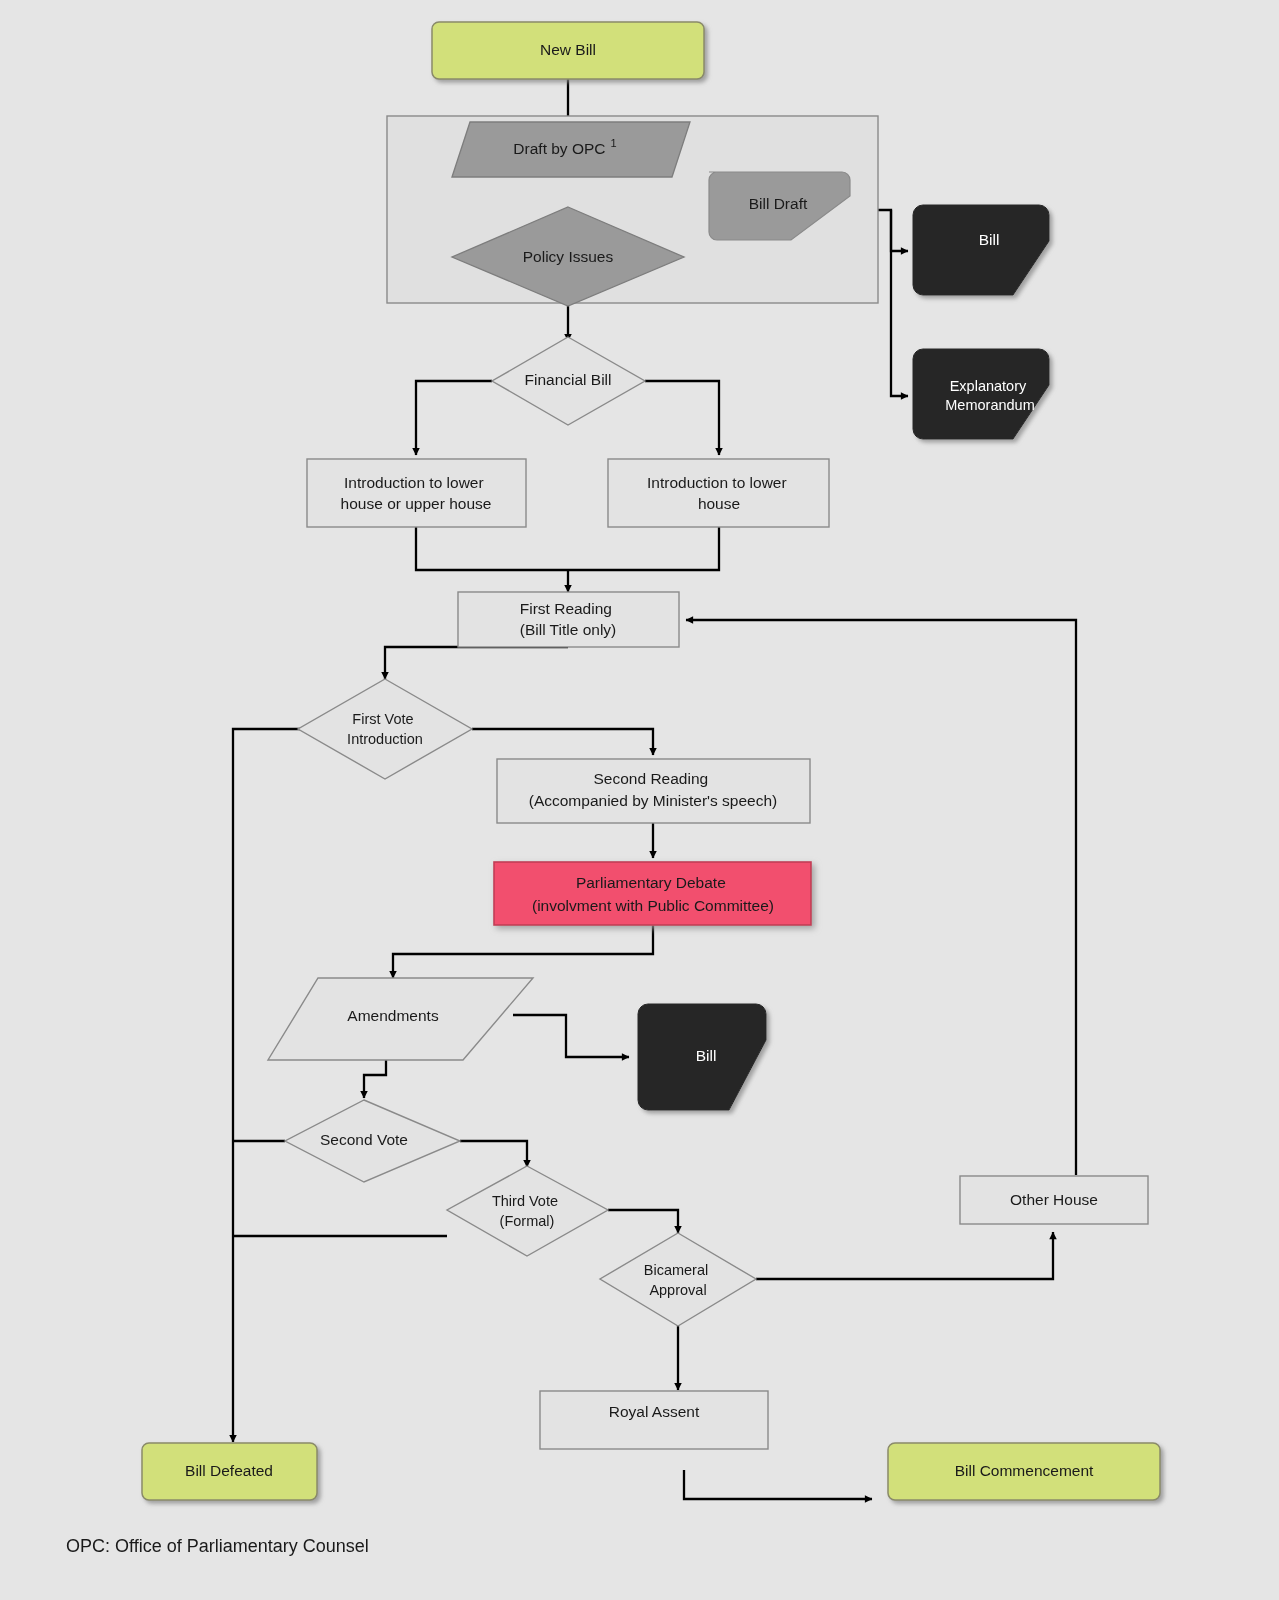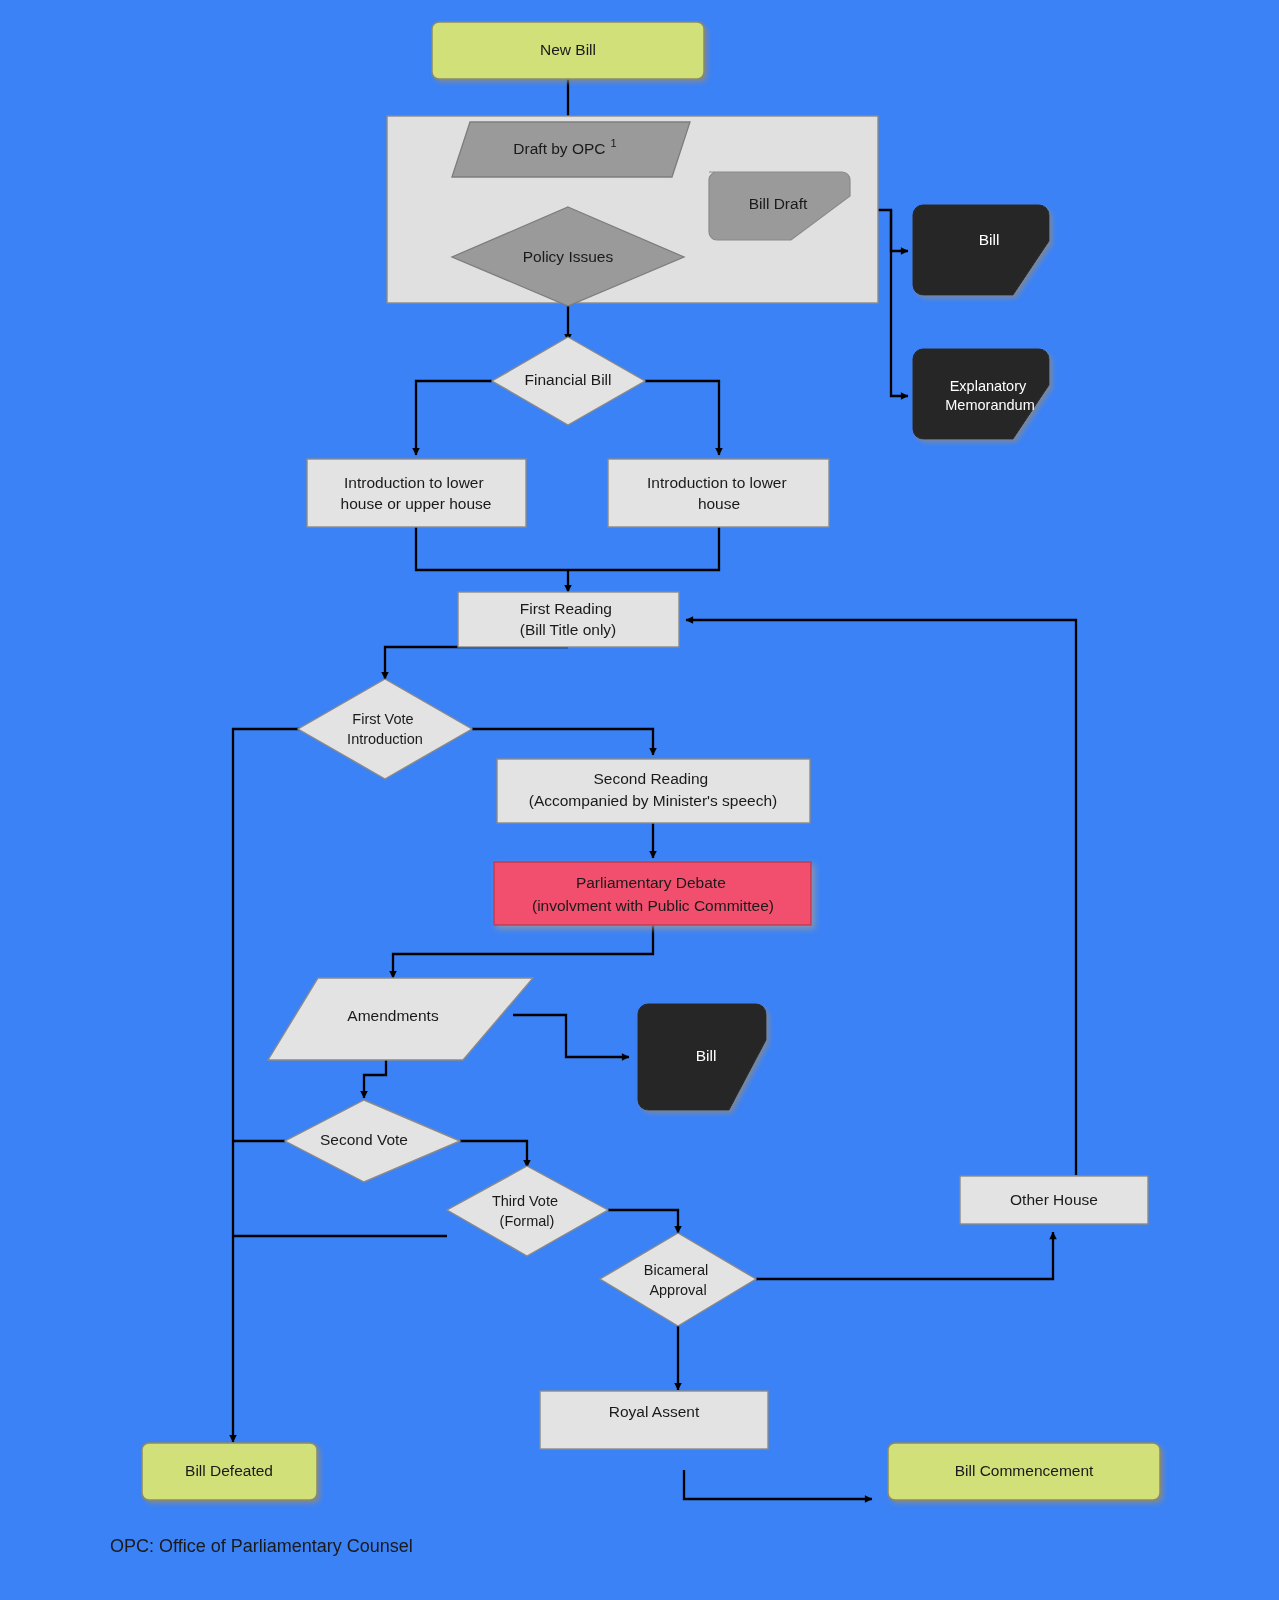--- a/index.html
+++ b/index.html
@@ -1,23 +1,23 @@
 <!DOCTYPE html>
 <html><head>
 <meta charset="utf-8">
 <style>
   html,body{margin:0;padding:0;background:#ffffff;}
   body{font-family:"Liberation Sans",sans-serif;}
-  #canvas{position:relative;width:1279px;height:1600px;background:#3b82f6;overflow:hidden;}
+  #canvas{position:relative;width:1279px;height:1600px;background:#e5e5e5;overflow:hidden;}
   svg#flow{position:absolute;left:0;top:0;width:1279px;height:1600px;}
   .node-label{font-family:"Liberation Sans",sans-serif;fill:#1a1a1a;text-anchor:middle;dominant-baseline:middle;}
   .lbl16{font-size:15.5px;}
   .lbl15{font-size:14.5px;}
   .lbl-white{fill:#ffffff;}
-  .footnote{position:absolute;font-family:"Liberation Sans",sans-serif;font-size:18px;color:#1a1a1a;white-space:nowrap;margin-left:44px;}
+  .footnote{position:absolute;font-family:"Liberation Sans",sans-serif;font-size:18px;color:#1a1a1a;white-space:nowrap;}
   .sup{font-size:11px;}
 </style>
 </head>
 <body>
 
 <div id="canvas">
 
   <svg id="flow" viewBox="0 0 1279 1600">
     <defs>
       <marker id="arrow" viewBox="0 0 12 12" refX="10.5" refY="6" markerWidth="9" markerHeight="9" orient="auto-start-reverse" markerUnits="userSpaceOnUse">

